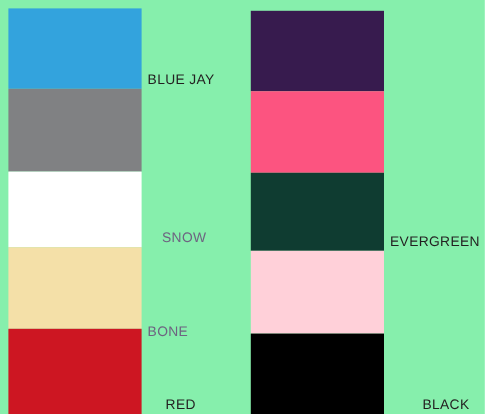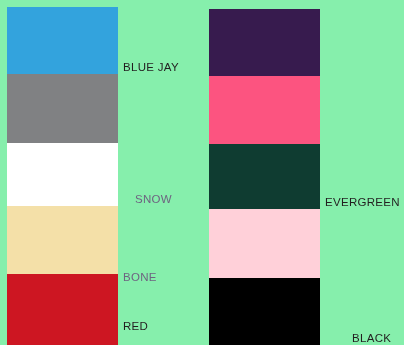--- a/index.html
+++ b/index.html
@@ -60,21 +60,21 @@
 
     <div class="swatch" style="position: absolute; left: 7px; top: 74px; width: 111px; height: 69px; background: rgb(128, 129, 131);"></div>
 
     <div class="swatch" style="position: absolute; left: 7px; top: 143px; width: 111px; height: 63px; background: rgb(255, 255, 255);"></div>
     <div class="label muted" style="top: 193px; color: rgb(110, 100, 129); margin-left: 12px;">SNOW</div>
 
     <div class="swatch" style="position: absolute; left: 7px; top: 206px; width: 111px; height: 68px; background: rgb(244, 224, 168);"></div>
     <div class="label muted" style="top: 252px; color: rgb(110, 100, 129); margin-top: 19px;">BONE</div>
 
     <div class="swatch" style="position: absolute; left: 7px; top: 274px; width: 111px; height: 71px; background: rgb(205, 22, 34);"></div>
-    <div class="label" style="top: 320px; color: rgb(35, 31, 32);">RED</div>
+    <div class="label" style="top: 332px; color: rgb(35, 31, 32); margin-left: 15px;">RED</div>
   </div>
 
   <div class="column column-right">
 
     <div class="swatch" style="position: absolute; left: 7px; top: 9px; width: 111px; height: 67px; background: rgb(55, 27, 78);"></div>
 
     <div class="swatch" style="position: absolute; left: 7px; top: 76px; width: 111px; height: 68px; background: rgb(252, 84, 128);"></div>
 
     <div class="swatch" style="position: absolute; left: 7px; top: 144px; width: 111px; height: 65px; background: rgb(15, 60, 49);"></div>
     <div class="label" style="top: 196px; color: rgb(35, 31, 32);">EVERGREEN</div>

